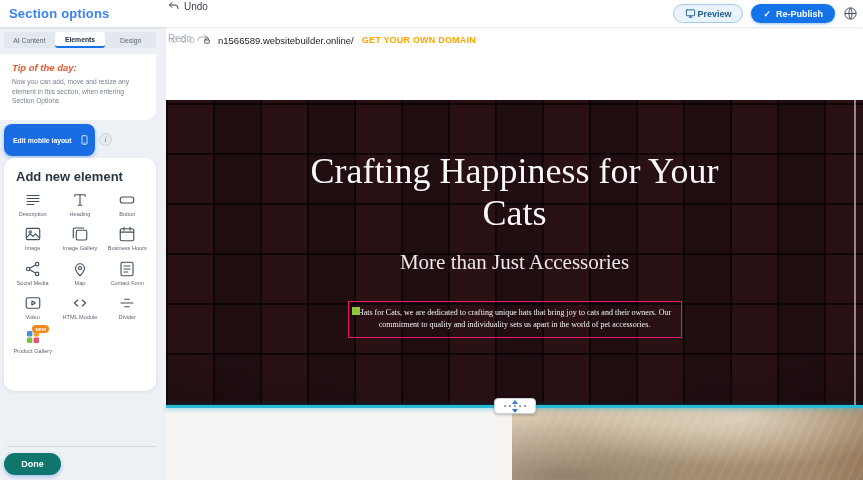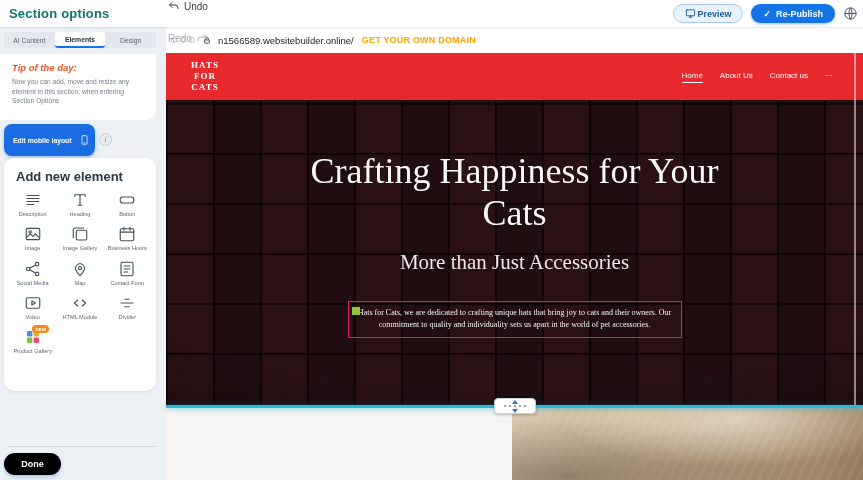--- a/index.html
+++ b/index.html
@@ -3,21 +3,21 @@
 <meta charset="utf-8">
 <style>
   * { margin:0; padding:0; box-sizing:border-box; }
   html,body { width:863px; height:480px; overflow:hidden; }
   body { font-family:"Liberation Sans", sans-serif; background:#dfe3e8; }
   #app { position:relative; width:863px; height:480px; background:#edf1f5; overflow:hidden; }
 
   
   .topbar { position:absolute; left:0; top:0; width:863px; height:27px; background:#fff;
             box-shadow:0 1px 2px rgba(20,30,50,.12); z-index:30; display:flex; align-items:center; }
-  .page-title { font-size:13px; font-weight:700; color:#0f766e; margin-left:9px; letter-spacing:.2px; }
+  .page-title { font-size:13px; font-weight:700; color:#3b82f6; margin-left:9px; letter-spacing:.2px; }
   .history { position:absolute; left:168px; top:0; height:27px; display:flex; align-items:center; gap:20px;flex-direction:column; }
   .hist-btn { display:flex; align-items:center; gap:4px; font-size:10px; font-weight:500; color:#39424d; cursor:pointer; }
   .hist-btn.disabled { color:#a4adb6; }
   .top-right { position:absolute; right:5px; top:0; height:27px; display:flex; align-items:center; gap:8px; }
   .preview-btn { display:flex; align-items:center; gap:1px; height:19px; padding:0 11px; border-radius:10px;
                  background:#e9f3fd; border:1px solid #a9c9ec; color:#1d5a94; font-size:9px; font-weight:600; cursor:pointer; }
   .republish-btn { display:flex; align-items:center; gap:5px; height:19px; padding:0 12px; border-radius:10px;
                    background:#1573e8; color:#fff; font-size:9px; font-weight:600;
                    box-shadow:0 1px 3px rgba(21,115,232,.45); cursor:pointer; }
   .republish-btn .chk { font-size:9px; }
@@ -44,21 +44,21 @@
   .add-card { position:absolute; left:4px; top:131px; width:152px; height:233px; background:#fff;
               border-radius:10px; box-shadow:0 1px 3px rgba(20,40,70,.10); }
   .add-title { font-size:13px; font-weight:700; color:#2a3642; padding:11px 0 0 12px; }
   .el-grid { margin-top:7px; display:grid; grid-template-columns:repeat(3,1fr); row-gap:7px; padding:0 5px; }
   .el-item { position:relative; display:flex; flex-direction:column; align-items:center; gap:2px; cursor:pointer; }
   .el-item .lbl { font-size:5.6px; color:#5d6874; text-align:center; line-height:1.3; max-width:44px; }
   .eli { width:18px; height:18px; stroke:#40505f; fill:none; stroke-width:1.5; stroke-linecap:round; stroke-linejoin:round; }
   .badge { position:absolute; top:-3px; right:7px; background:#f08a1d; color:#fff; font-size:4.4px; font-weight:700;
            padding:1.5px 3px; border-radius:5px; letter-spacing:.2px; }
   .side-divider { position:absolute; left:7px; top:419px; width:149px; height:1px; background:#d2d7dc; }
-  .done-btn { position:absolute; left:4px; top:426px; width:57px; height:22px; border-radius:11px; background:#000000;
+  .done-btn { position:absolute; left:4px; top:426px; width:57px; height:22px; border-radius:11px; background:#0f766e;
               color:#fff; font-size:9px; font-weight:600; display:flex; align-items:center; justify-content:center;
               box-shadow:0 2px 4px rgba(26,108,226,.35); cursor:pointer; }
 
   
   .main { position:absolute; left:166px; top:27px; width:697px; height:453px; background:#fff; }
   .browser-bar { position:absolute; left:0; top:0; width:697px; height:26px; background:#fff;
                  display:flex; align-items:center; padding-left:5px; }
   .dot { width:6px; height:6px; border-radius:50%; border:1px solid #c6cbd1; margin-right:3px; }
   .lock { margin-left:5px; display:flex; align-items:center; }
   .url { font-size:9.5px; color:#20252a; margin-left:7px; }
@@ -294,29 +294,20 @@
       <span class="lock">
         <svg width="8" height="9" viewBox="0 0 24 24" fill="none" stroke="#23282e" stroke-width="2.4">
             <rect x="5" y="10.5" width="14" height="9.5" rx="2"></rect>
             <path d="M8 10.5V7a4 4 0 018 0v3.5"></path>
           </svg>
       </span>
       <span class="url">n1566589.websitebuilder.online/</span>
       <span class="domain-cta">GET YOUR OWN DOMAIN</span>
     </div>
 
-    <div class="site-header">
-      <div class="logo">HATS FOR CATS</div>
-      <div class="site-nav">
-        <span class="nav-item active">Home</span>
-        <span class="nav-item">About Us</span>
-        <span class="nav-item">Contact us</span>
-        <span class="nav-item">⋯</span>
-      </div>
-    </div>
 
     <div class="hero">
       <div class="headline"><span>Crafting Happiness for Your Cats</span></div>
       <div class="subheadline">More than Just Accessories</div>
       <div class="para-box">
         <div class="handle"></div>
         <div class="para">Hats for Cats, we are dedicated to crafting unique hats that bring joy to cats and their owners. Our commitment to quality and individuality sets us apart in the world of pet accessories.</div>
       </div>
     </div>
 

